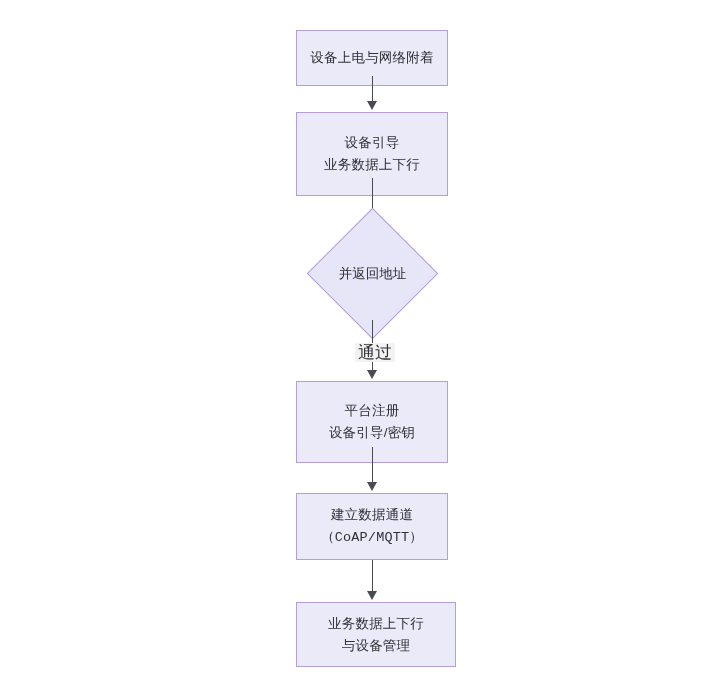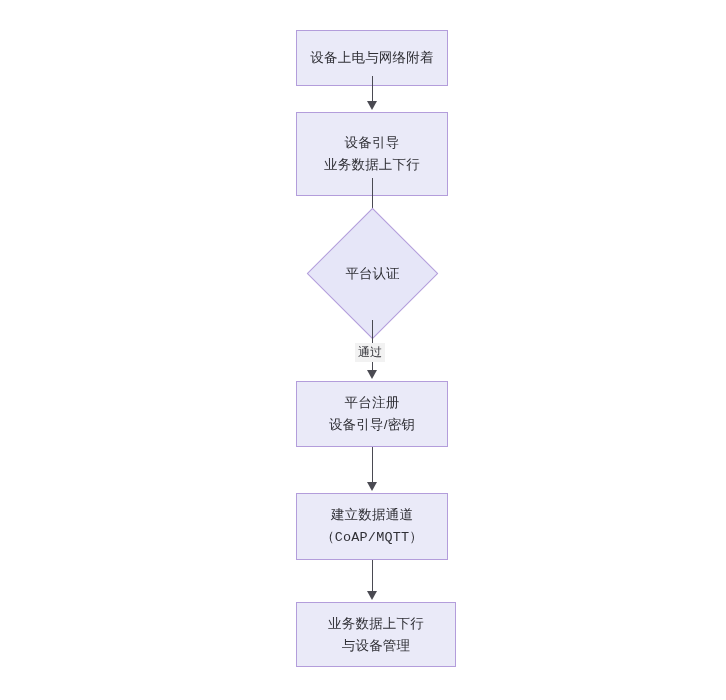--- a/index.html
+++ b/index.html
@@ -75,21 +75,21 @@
     width: 0;
     height: 0;
     border-left: 5.5px solid transparent;
     border-right: 5.5px solid transparent;
     border-top: 9px solid #4a4a52;
   }
   .edge-label {
     position: absolute;
     background: #f2f2f2;
     color: #2f2f35;
-    font-size: 12px;
+    font-size: 17px;
     line-height: 17px;
     padding: 1px 3px;
     white-space: nowrap;
   }
 </style>
 </head>
 <body>
 
 <div id="flow-canvas">
 
@@ -103,28 +103,28 @@
   <div class="node-box" style="left:296px; top:112px; width:152px; height:84px;">
     <span class="line1">设备引导</span>
     <span class="line2">业务数据上下行</span>
   </div>
 
   <div class="connector" style="left:372px; top:178px; height:40px;"></div>
   <div class="arrowhead" style="left:366.5px; top:216px;"></div>
 
   <div class="node-diamond" style="left:326px; top:227px; width:93px; height:93px;">
     <div class="diamond-shape"></div>
-    <div class="diamond-label">平台认证</div>
+    <div class="diamond-label">并返回地址</div>
   </div>
 
   <div class="connector" style="left:372px; top:320px; height:52px;"></div>
   <div class="edge-label" style="left:355px; top:343px;">通过</div>
   <div class="arrowhead" style="left:366.5px; top:370px;"></div>
 
-  <div class="node-box" style="left:296px; top:381px; width:152px; height:66px;">
+  <div class="node-box" style="left:296px; top:381px; width:152px; height:82px;">
     <span class="line1">平台注册</span>
     <span class="line2">设备引导/密钥</span>
   </div>
 
   <div class="connector" style="left:372px; top:447px; height:37px;"></div>
   <div class="arrowhead" style="left:366.5px; top:482px;"></div>
 
   <div class="node-box" style="left:296px; top:493px; width:152px; height:67px;font-family:Liberation Mono, monospace;">
     <span class="line1">建立数据通道</span>
     <span class="line2">（CoAP/MQTT）</span>

